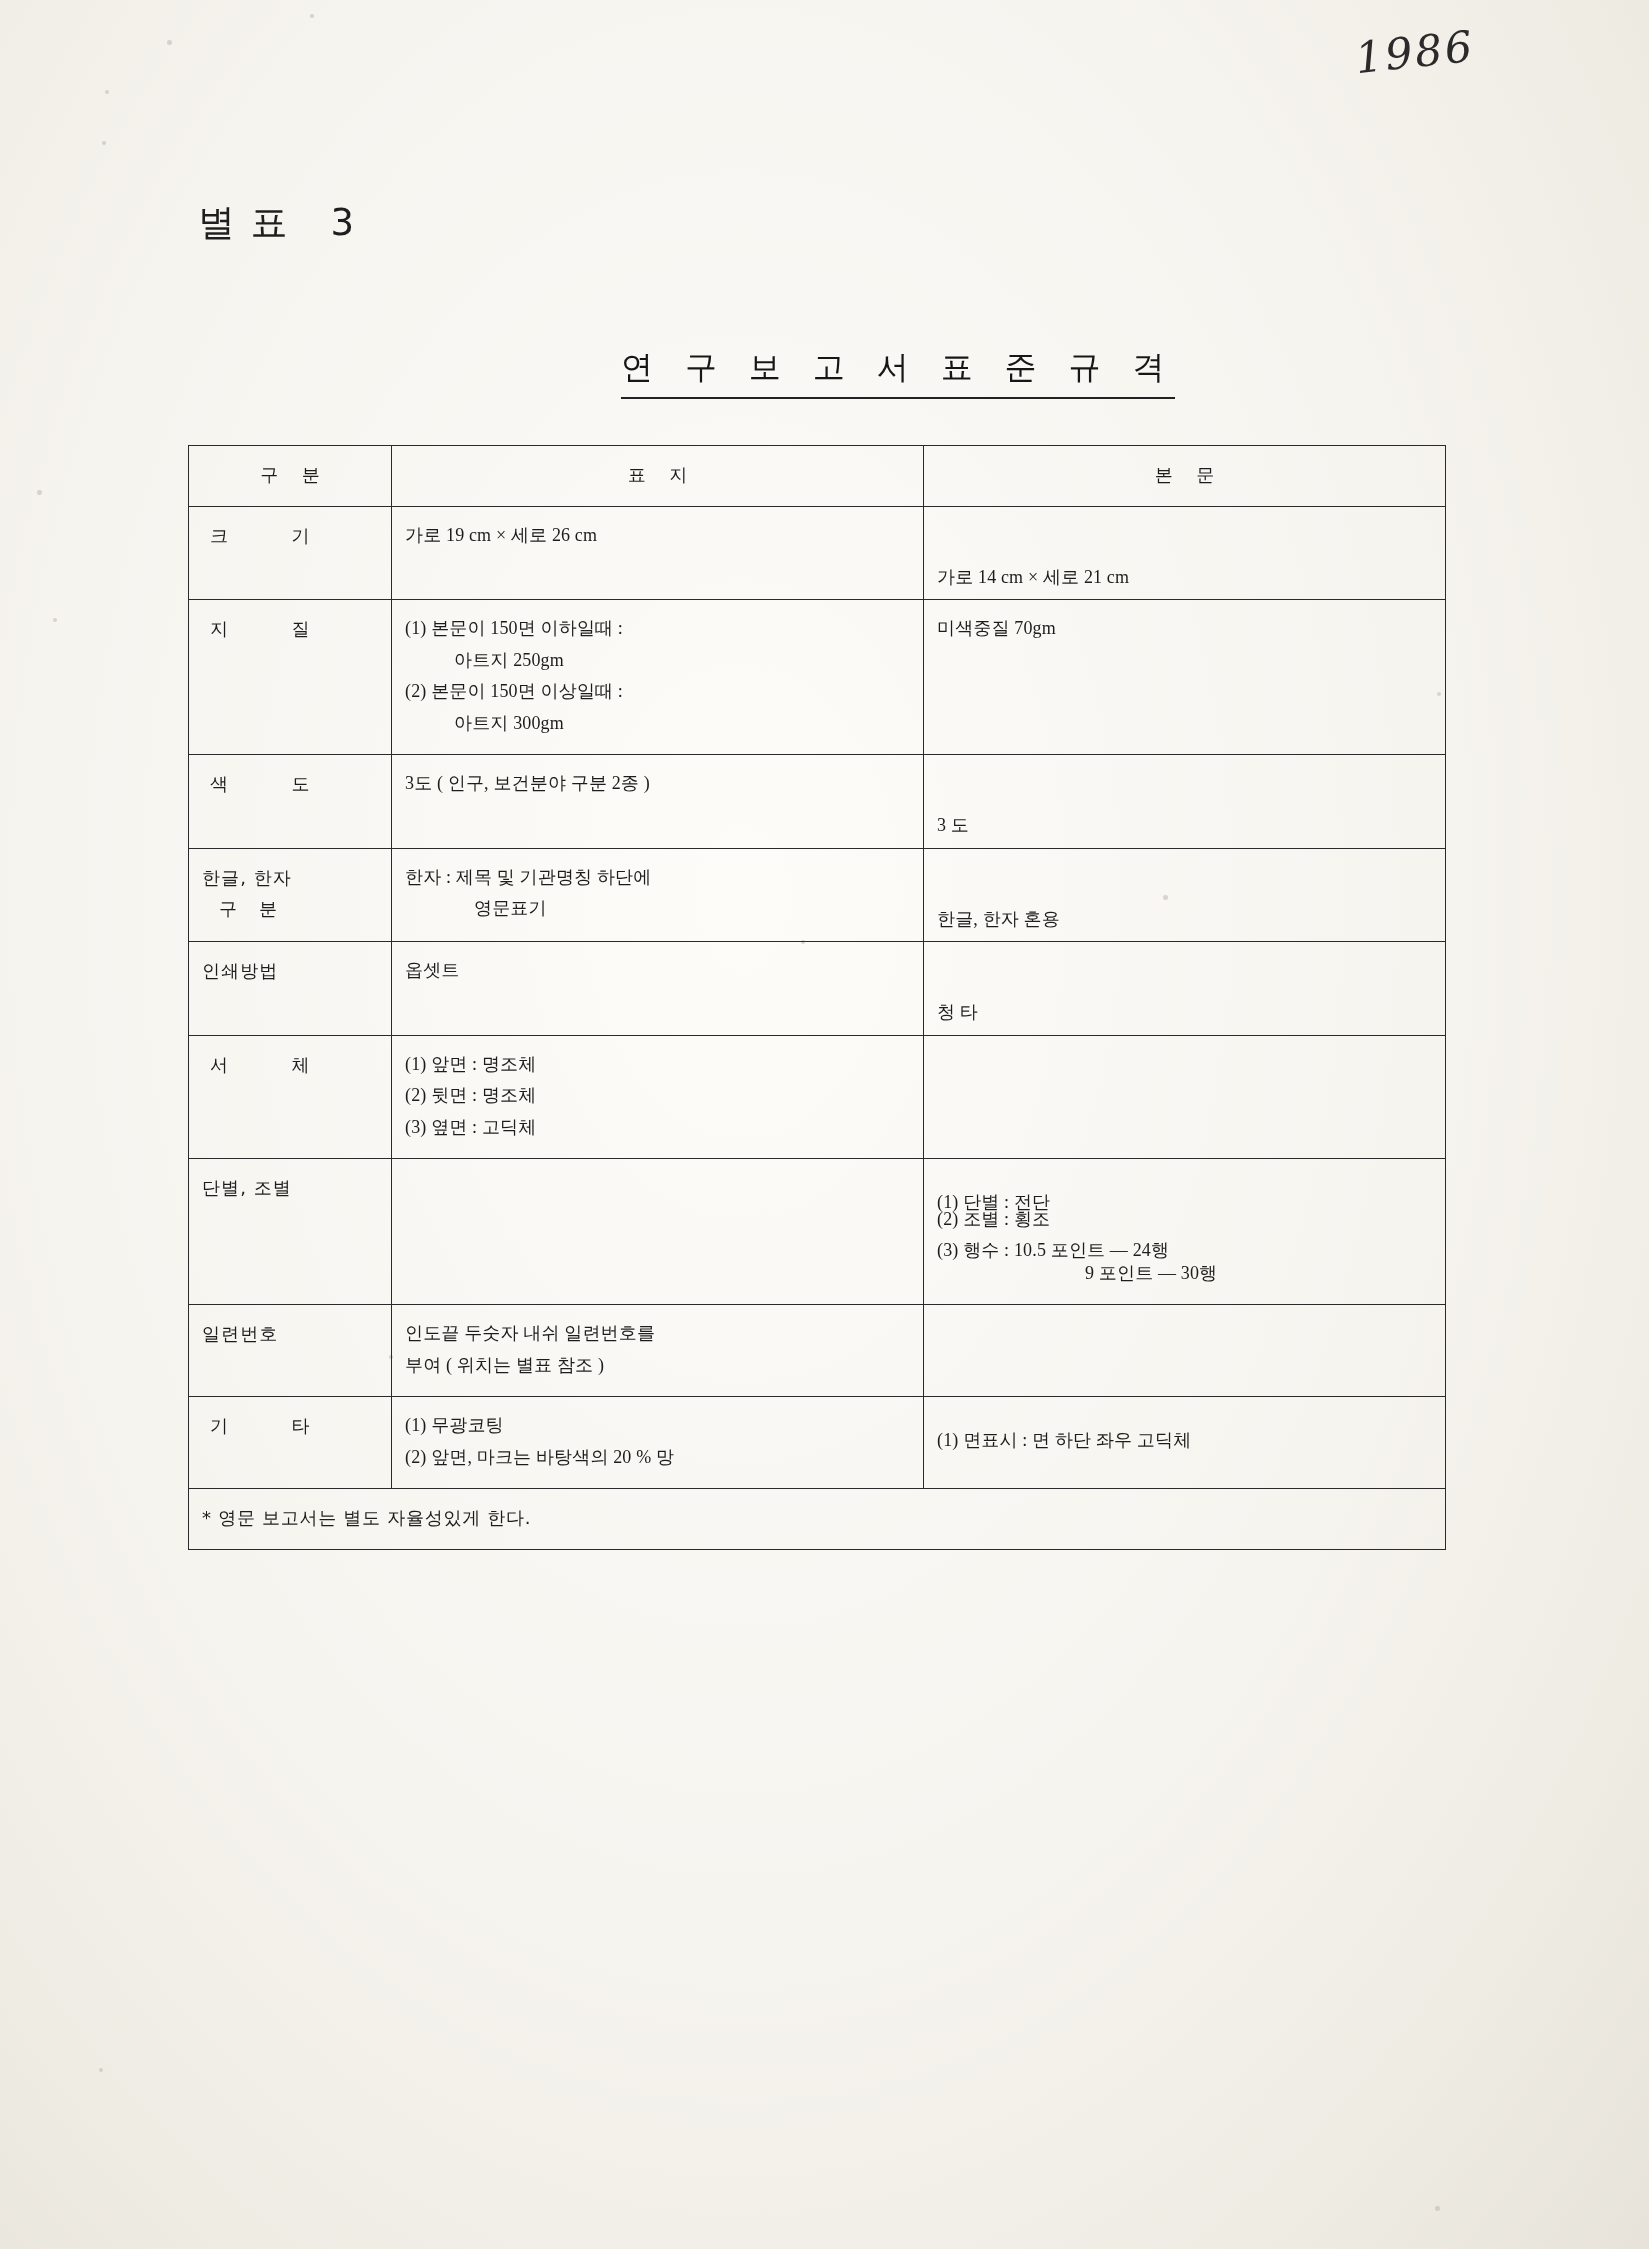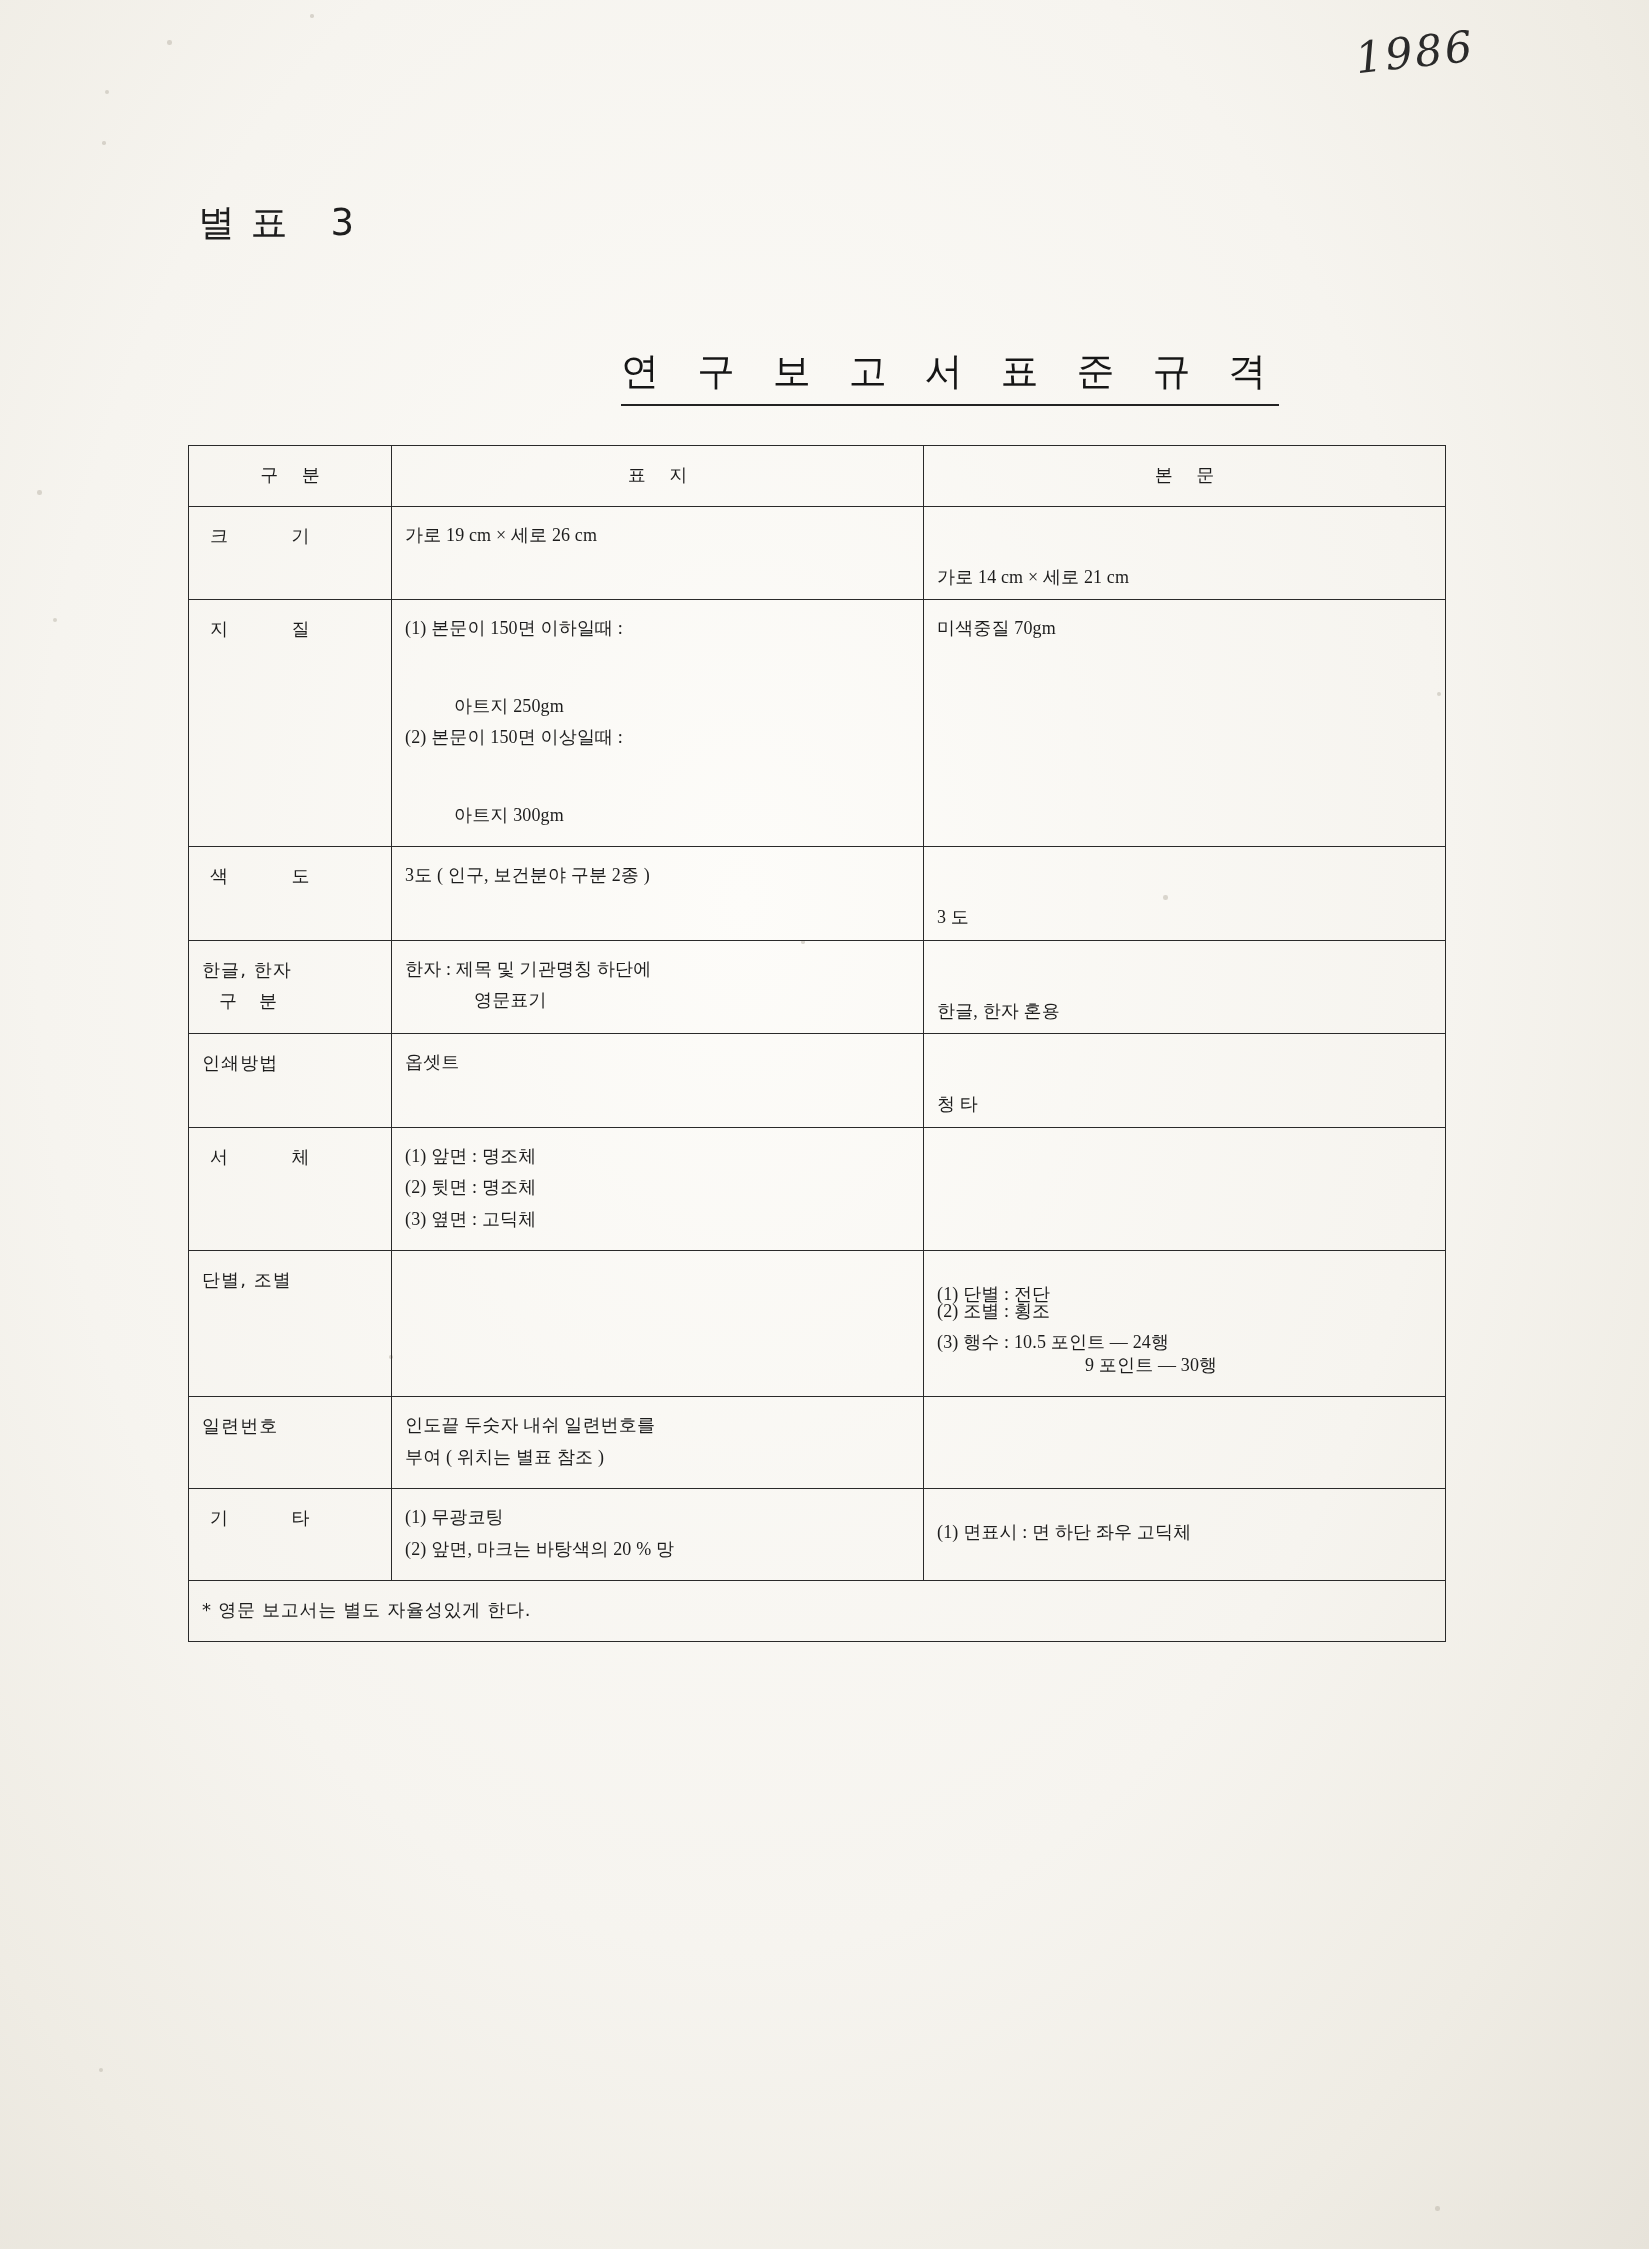--- a/index.html
+++ b/index.html
@@ -58,21 +58,21 @@
     font-size: 37px;
     letter-spacing: 0.42em;
     color: #1e1e1e;
     text-align: right;
   }
 
   .doc-title {
     position: absolute;
     top: 346px;
     left: 621px;
-    font-size: 38px;
+    font-size: 32px;
     letter-spacing: 0.34em;
     color: #161616;
     border-bottom: 2px solid #222;
     padding-bottom: 7px;
   }
 
   
   .tbl-wrap {
     position: absolute;
     left: 188px;
@@ -112,21 +112,21 @@
   .cat span { padding-left: .45em; display:block; }
 
   .cat-left {
     text-align: left;
     letter-spacing: 0.06em;
     padding-left: 17px;
   }
   .cat-left span { display:block; }
 
   .ln { display: block; font-family: Liberation Serif, serif; }
-  .ind { padding-left: 49px; margin-top: 46px; }
+  .ind { padding-left: 49px; }
   .ind2 { padding-left: 69px; }
 
   .row-size td { padding-top: 11px; padding-bottom: 11px; }
 
   .note-row td {
     border-top: 1.5px solid #2a2a2a;
     padding: 15px 17px 17px 25px;
     letter-spacing: 0.04em;
   }
 

